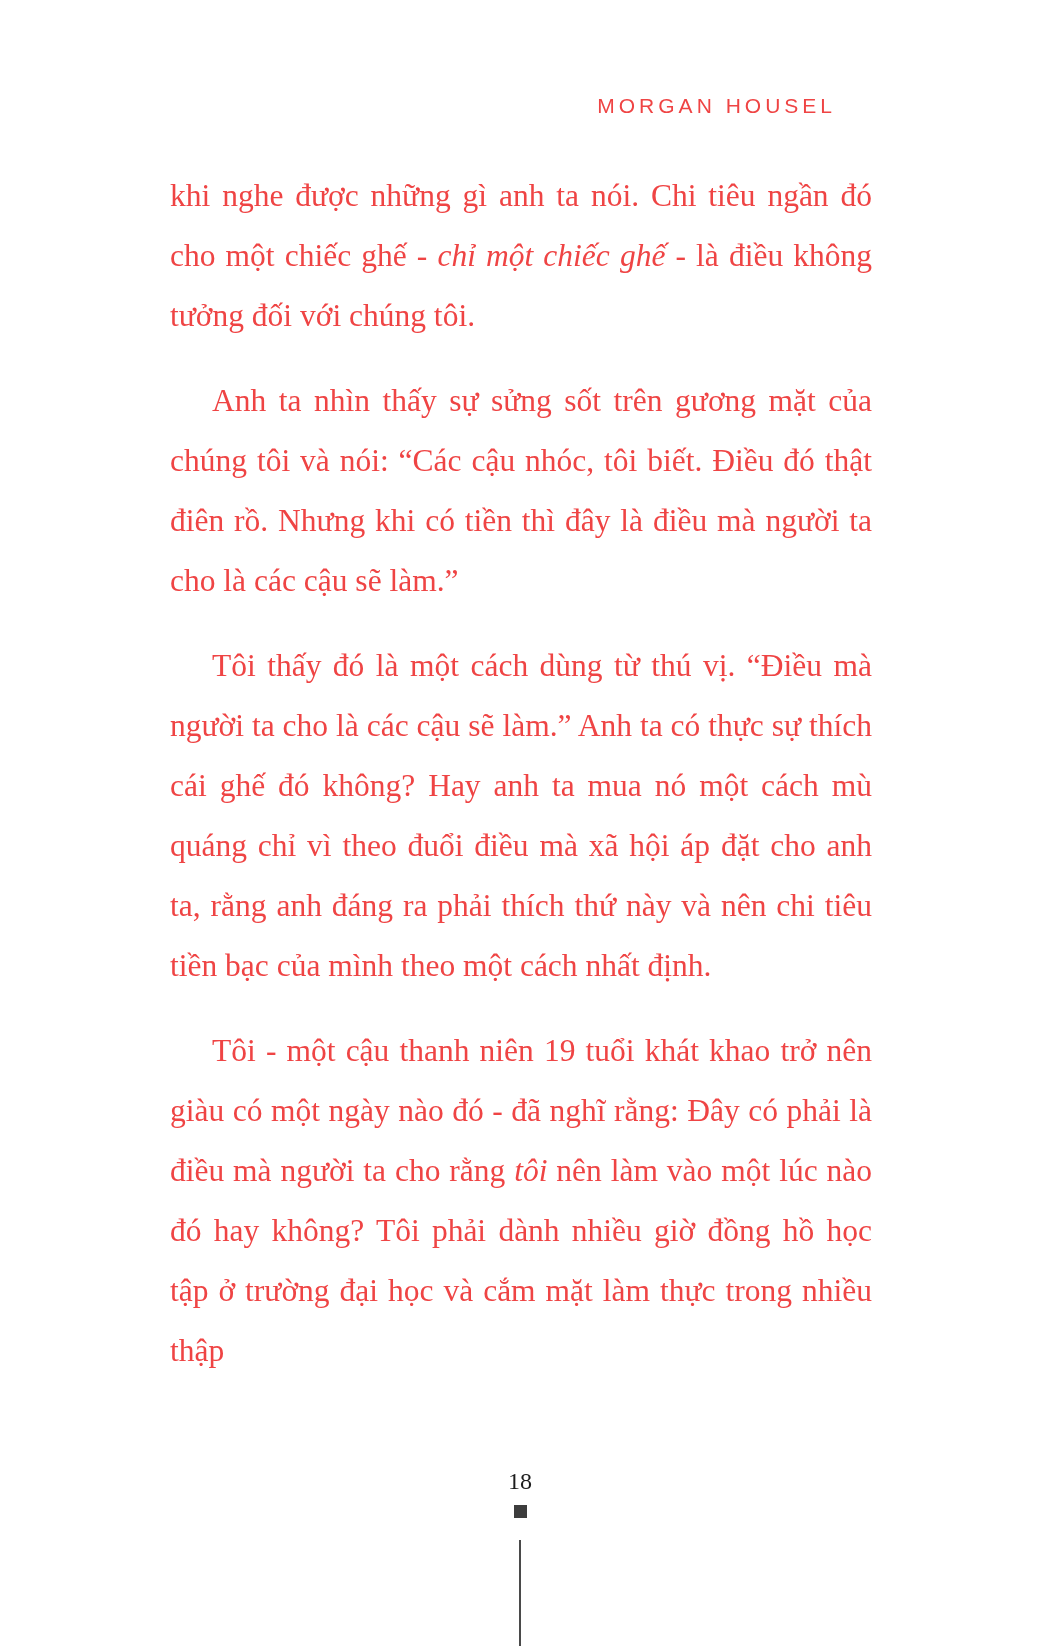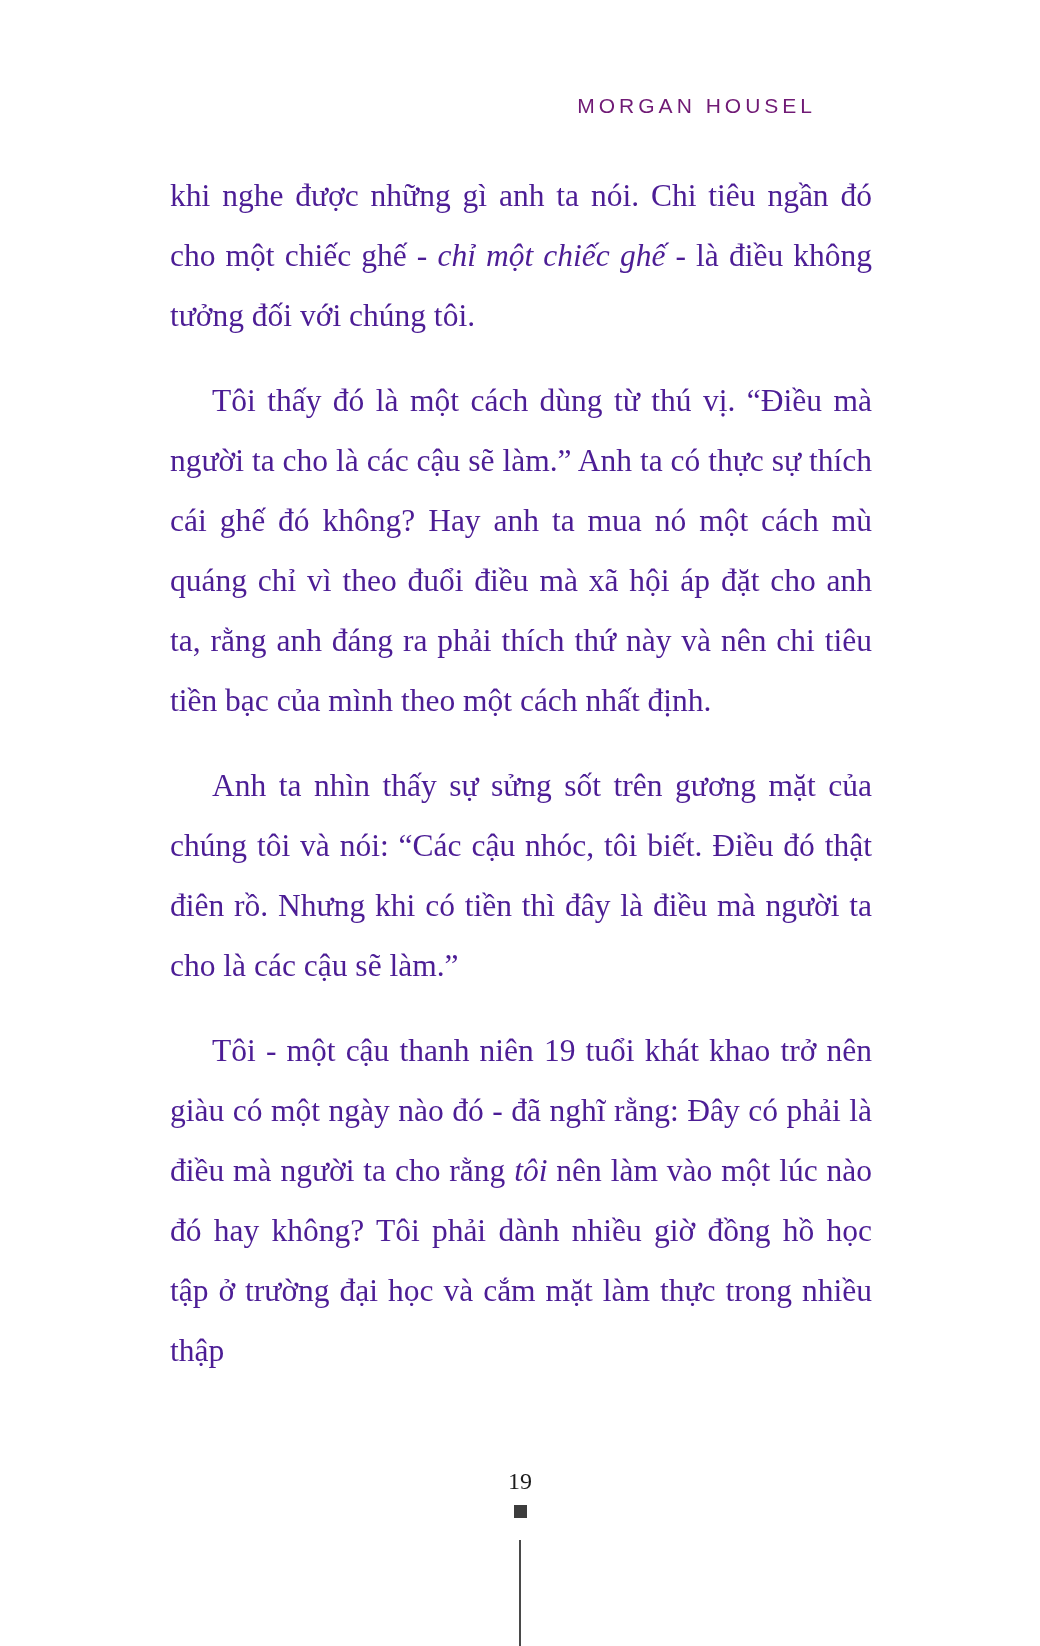--- a/index.html
+++ b/index.html
@@ -12,42 +12,42 @@
   }
   .page {
     position: relative;
     width: 1040px;
     height: 1646px;
     background: #ffffff;
   }
   .running-header {
     position: absolute;
     top: 94px;
-    left: 158px;
+    left: 178px;
     width: 702px;
     text-align: right;
     padding-right: 44px;
     font-family: "Liberation Sans", sans-serif;
     font-size: 21px;
     letter-spacing: 4px;
-    color: #701a75;
+    color: #ef4444;
     font-weight: normal;
   }
   .body-text {
     position: absolute;
     top: 166px;
     left: 170px;
     width: 702px;
   }
   .para {
     font-size: 31.5px;
     line-height: 60px;
     text-align: justify;
     margin-bottom: 25px;
-    color: #4c1d95;
+    color: #ef4444;
   }
   .para.indent { text-indent: 42px; }
   .italic { font-style: italic; }
   .footer {
     position: absolute;
     top: 1468px;
     left: 0;
     width: 100%;
     text-align: center;
   }
@@ -74,25 +74,25 @@
 </style>
 </head>
 <body>
 
 <div class="page">
 
   <div class="running-header">MORGAN HOUSEL</div>
 
   <div class="body-text">
       <p class="para"><span>khi nghe được những gì anh ta nói. Chi tiêu ngần đó cho một chiếc ghế - </span><span class="italic">chỉ một chiếc ghế</span><span> - là điều không tưởng đối với chúng tôi.</span></p>
+      <p class="para indent"><span>Anh ta nhìn thấy sự sửng sốt trên gương mặt của chúng tôi và nói: “Các cậu nhóc, tôi biết. Điều đó thật điên rồ. Nhưng khi có tiền thì đây là điều mà người ta cho là các cậu sẽ làm.”</span></p>
       <p class="para indent"><span>Tôi thấy đó là một cách dùng từ thú vị. “Điều mà người ta cho là các cậu sẽ làm.” Anh ta có thực sự thích cái ghế đó không? Hay anh ta mua nó một cách mù quáng chỉ vì theo đuổi điều mà xã hội áp đặt cho anh ta, rằng anh đáng ra phải thích thứ này và nên chi tiêu tiền bạc của mình theo một cách nhất định.</span></p>
-      <p class="para indent"><span>Anh ta nhìn thấy sự sửng sốt trên gương mặt của chúng tôi và nói: “Các cậu nhóc, tôi biết. Điều đó thật điên rồ. Nhưng khi có tiền thì đây là điều mà người ta cho là các cậu sẽ làm.”</span></p>
       <p class="para indent"><span>Tôi - một cậu thanh niên 19 tuổi khát khao trở nên giàu có một ngày nào đó - đã nghĩ rằng: Đây có phải là điều mà người ta cho rằng </span><span class="italic">tôi</span><span> nên làm vào một lúc nào đó hay không? Tôi phải dành nhiều giờ đồng hồ học tập ở trường đại học và cắm mặt làm thực trong nhiều thập</span></p>
     </div>
 
   <div class="footer">
-    <div class="page-number">19</div>
+    <div class="page-number">18</div>
     <div class="footer-square"></div>
   </div>
 
   <div class="footer-line"></div>
 
 </div>
 
 </body></html>

